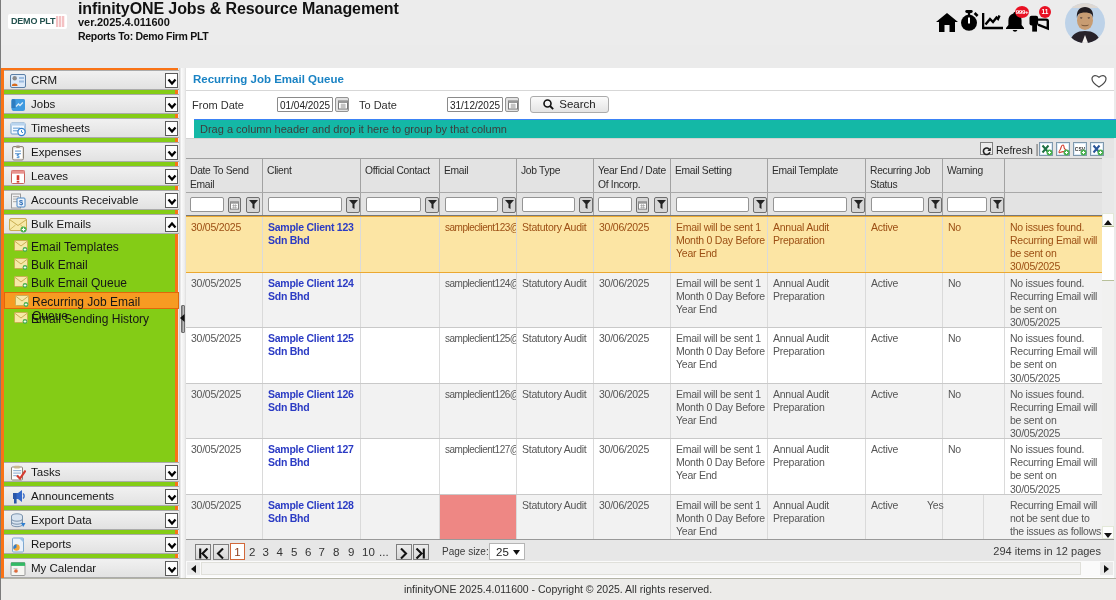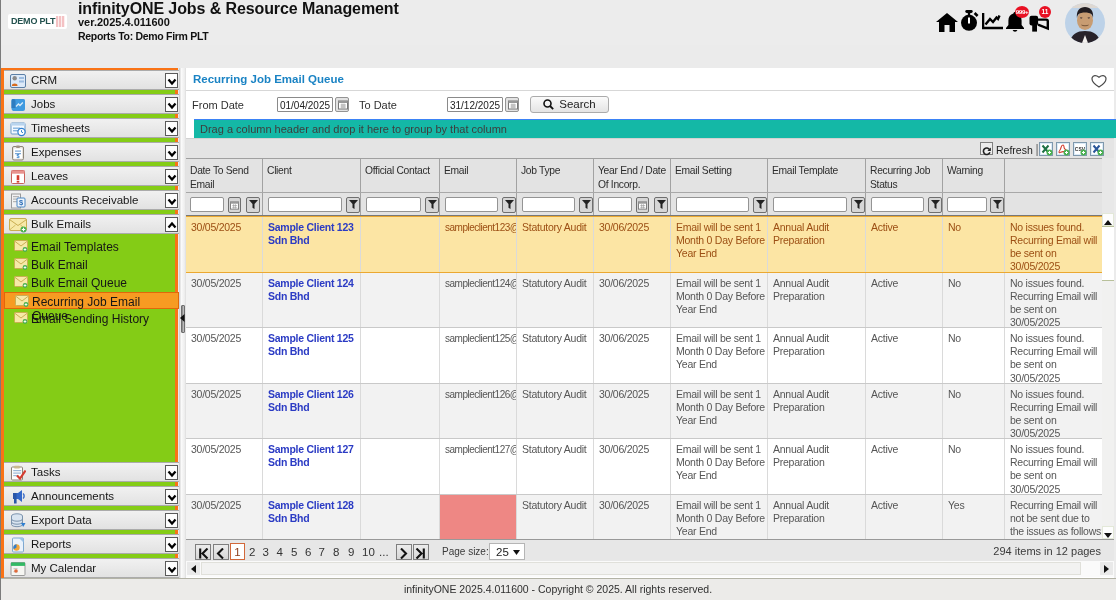--- a/index.html
+++ b/index.html
@@ -557,21 +557,21 @@
       <div class="grow" style="top:336.5px;height:44.5px;background:#f2f2f2">
         <div class="gcell" style="left:0;width:77px">30/05/2025</div>
         <div class="gcell" style="left:77px;width:98px"><span class="clink">Sample Client 128<br>Sdn Bhd</span></div>
         <div class="gcell" style="left:175px;width:79px"></div>
         <div class="gcell" style="left:254px;width:77px;background:#ee8784"></div>
         <div class="gcell" style="left:331px;width:77px">Statutory Audit</div>
         <div class="gcell" style="left:408px;width:77px">30/06/2025</div>
         <div class="gcell" style="left:485px;width:97px">Email will be sent 1<br>Month 0 Day Before<br>Year End</div>
         <div class="gcell" style="left:582px;width:98px">Annual Audit<br>Preparation</div>
         <div class="gcell" style="left:680px;width:77px">Active</div>
-        <div class="gcell" style="left:757px;width:62px">Yes</div>
+        <div class="gcell" style="left:736px;width:62px">Yes</div>
         <div class="gcell" style="left:819px;width:97px;border-right:none">Recurring Email will<br>not be sent due to<br>the issues as follows:</div>
       </div>
     </div>
     <div class="abs" style="left:916px;top:90px;width:12px;height:55px;background:#e8e8e8"></div>
     <div id="vscroll">
       <div class="abs" style="left:0;top:0;width:12px;height:13px;background:#fdfdfd;border:1px solid #e3e8d8"><svg width="8" height="5" viewBox="0 0 8 5" style="margin:3px 1px">
             <path d="M0 5 L4 0 L8 5 Z" fill="#111"></path>
           </svg></div>
       <div class="abs" style="left:0;top:13px;width:12px;height:55px;background:#fff;border-top:1px solid #b8c09a;border-bottom:1px solid #b8c09a"></div>
       <div class="abs" style="left:0;top:313px;width:12px;height:13px;background:#fdfdfd;border:1px solid #e3e8d8"><svg width="8" height="5" viewBox="0 0 8 5" style="margin:3px 1px">

